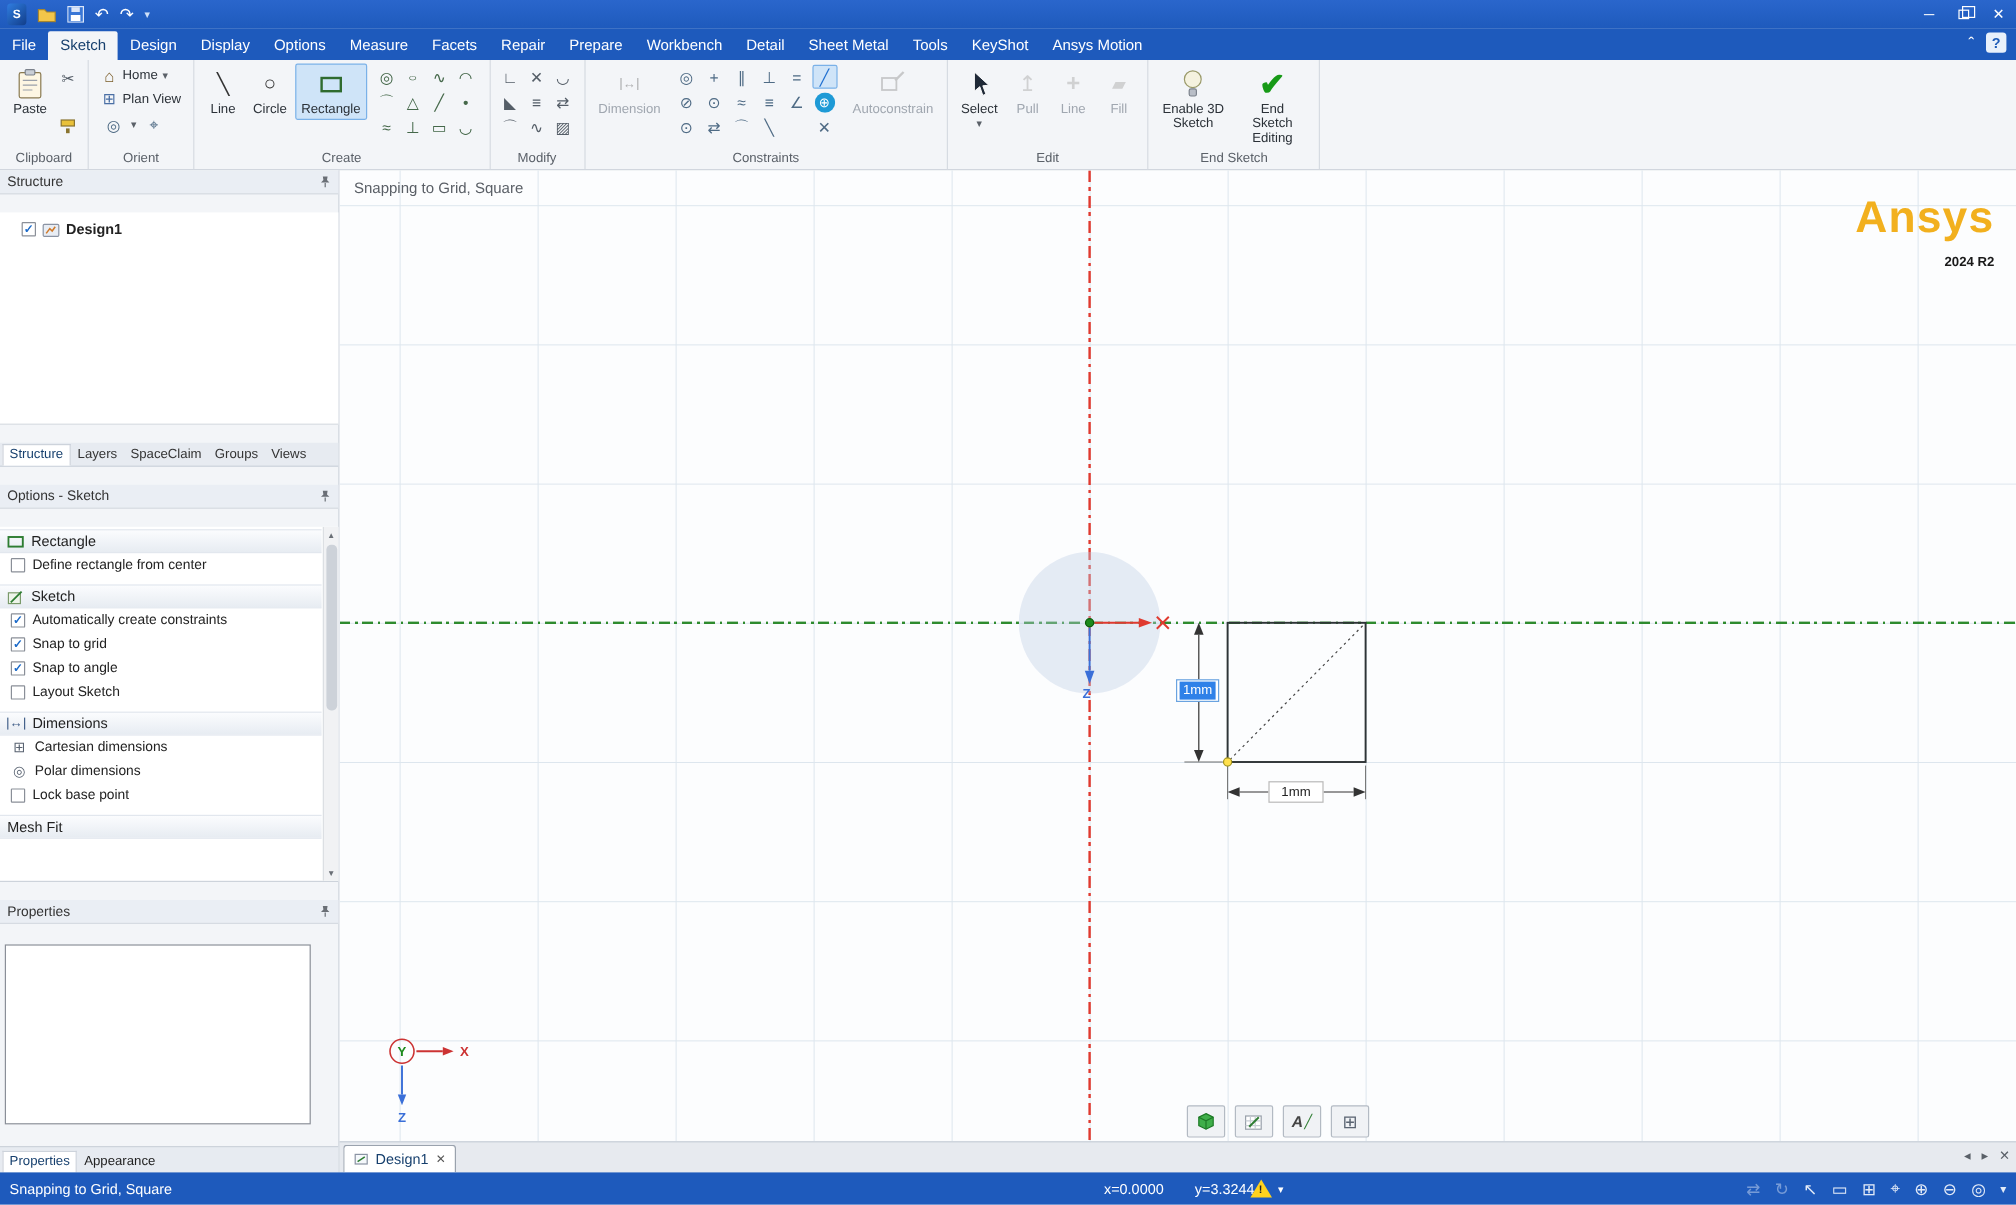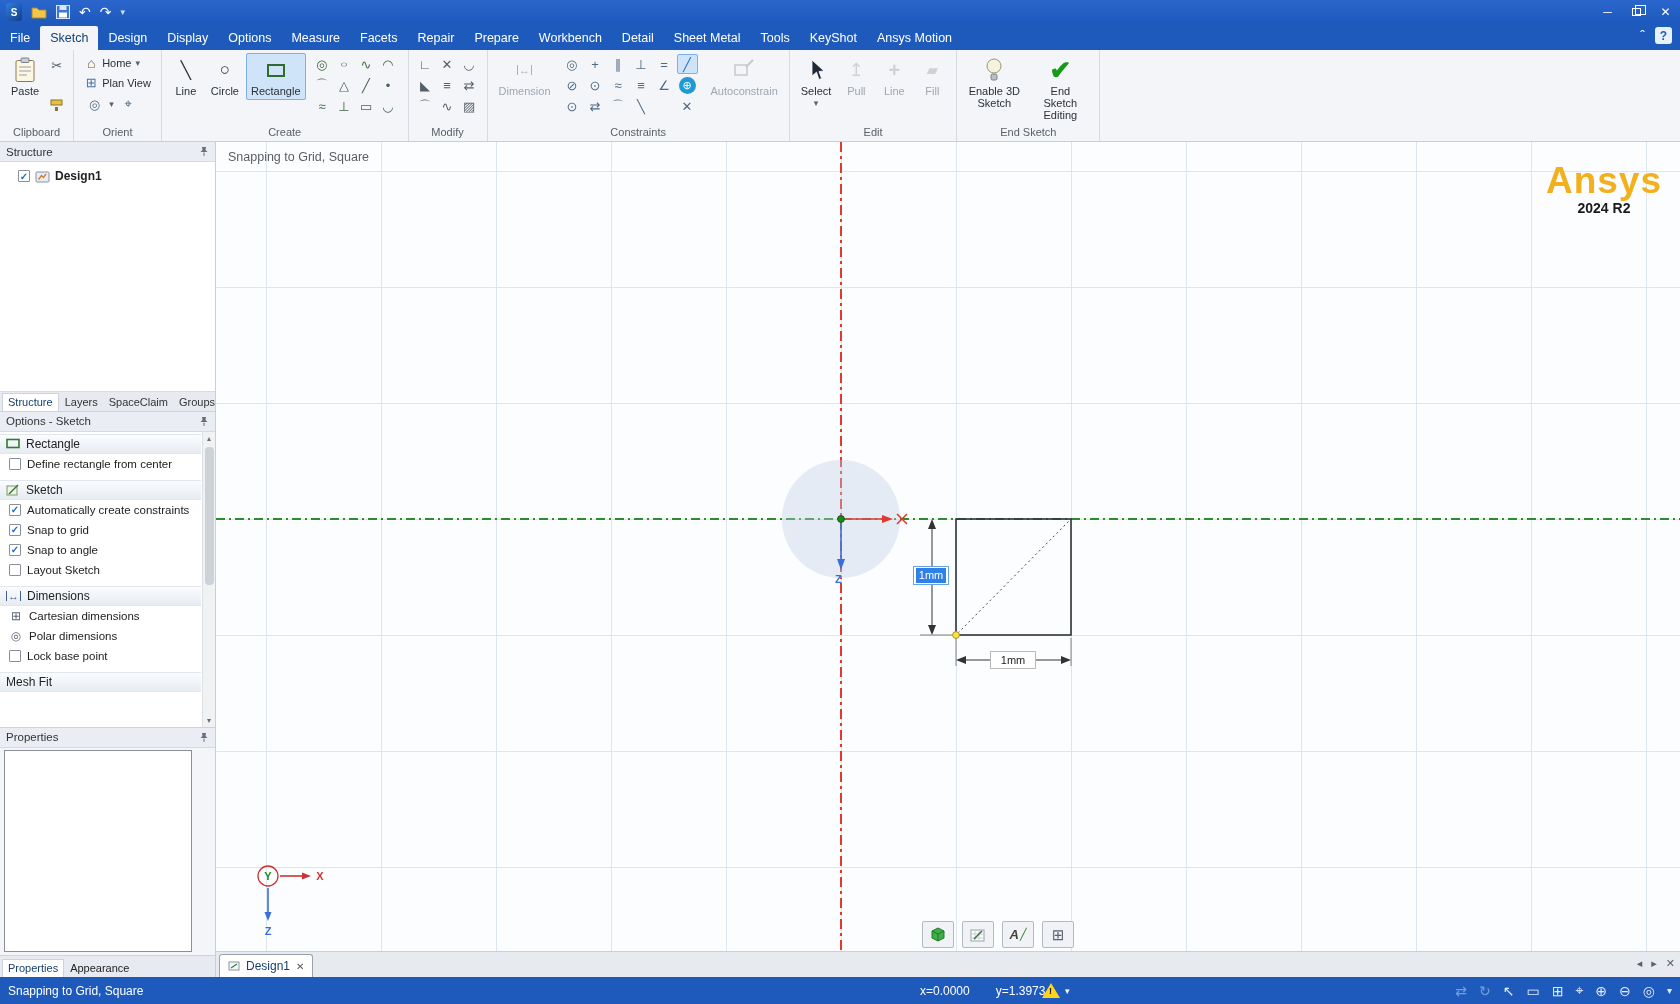--- a/index.html
+++ b/index.html
@@ -49,21 +49,21 @@
   .clip-col { display: flex; flex-direction: column; justify-content: space-between; height: 64px; padding: 2px 0; }
   .squash { display:inline-block; transform: scaleY(0.62); }
   .caret { font-size: 9px; color: #5a6068; }
   .ribbon-fill { flex: 1; }
   .green-check { color: #179a17; font-size: 26px; font-weight: bold; line-height: 1; }
 
   
   .content { flex: 1; display: flex; min-height: 0; }
 
   
-  .sidebar { width: 216px; flex: none; background: #f3f5f8; border-right: 1px solid #c9cfd8; display: flex; flex-direction: column; }
+  .sidebar { width: 283px; flex: none; background: #f3f5f8; border-right: 1px solid #c9cfd8; display: flex; flex-direction: column; gap: 15px; }
   .panel-header { height: 20px; background: #eaeef4; border-bottom: 1px solid #d6dbe2; display: flex; align-items: center; justify-content: space-between; padding: 0 6px; font-size: 11.5px; color: #333; flex: none; }
   .tree { background: #fff; flex: 1 1 auto; padding: 7px 4px; border-bottom: 1px solid #d6dbe2; min-height: 0; }
   .tree-item { display: flex; align-items: center; gap: 5px; padding-left: 14px; font-size: 12px; }
   .tree-item b { font-size: 12px; }
   .cb { width: 12px; height: 12px; border: 1px solid #8a8f98; background: #fff; display: inline-flex; align-items: center; justify-content: center; font-size: 10px; color: #1b6ac9; flex: none; border-radius: 1px; }
   .cb.checked::after { content: "✓"; font-weight: bold; }
   .ptabs { display: flex; align-items: flex-end; background: #e7ebf1; border-bottom: 1px solid #cdd3db; height: 20px; padding-left: 2px; gap: 1px; font-size: 11px; color: #333; flex: none; }
   .ptab { padding: 2px 5px 3px; }
   .ptab.active { background: #fff; border: 1px solid #cdd3db; border-bottom: none; color: #17406e; }
   .options { position: relative; background: #fff; height: 296px; border-bottom: 1px solid #cdd3db; padding: 2px 14px 0 0; overflow: hidden; flex: none; }
@@ -86,21 +86,21 @@
     background-size: 115px 116px; background-position: 50px 29px; }
   .vline { position: absolute; left: 624px; top: 0; bottom: 0; width: 2px;
     background: repeating-linear-gradient(to bottom, #e03a2f 0 10px, transparent 10px 14px, #e03a2f 14px 17px, transparent 17px 21px); }
   .hline { position: absolute; top: 376px; left: 0; right: 0; height: 2px;
     background: repeating-linear-gradient(to right, #2e8b2e 0 9px, transparent 9px 13px, #2e8b2e 13px 15px, transparent 15px 19px); }
   .snap-circle { position: absolute; left: 566px; top: 318px; width: 118px; height: 118px; border-radius: 50%; background: rgba(188,206,228,0.38); }
   .overlay { position: absolute; left: 0; top: 0; pointer-events: none; }
   .canvas-hint { position: absolute; left: 12px; top: 8px; font-size: 12.5px; color: #5a5f66; }
   .ansys-logo { position: absolute; right: 18px; top: 20px; text-align: right; }
   .ansys-brand { font-size: 37px; font-weight: bold; color: #f2b01e; letter-spacing: 1px; line-height: 1; }
-  .ansys-version { font-size: 14px; font-weight: bold; color: #1a1a1a; margin-top: 1px; text-align: center; }
+  .ansys-version { font-size: 11px; font-weight: bold; color: #1a1a1a; margin-top: 14px; }
   .dim-input { position: absolute; left: 697px; top: 424px; width: 36px; height: 19px; background: #fff; border: 1px solid #6aa3e0; display: flex; align-items: center; justify-content: center; font-size: 11px; }
   .dim-input .sel { background: #2f81e8; color: #fff; padding: 0 3px; line-height: 15px; }
   .dim-label { position: absolute; left: 774px; top: 509px; width: 46px; height: 18px; background: #fff; border: 1px solid #b9b9b9; font-size: 11px; color: #222; display: flex; align-items: center; justify-content: center; }
   .z-label { position: absolute; left: 619px; top: 431px; font-size: 11px; color: #3a6fd8; font-weight: bold; }
   .view-btns { position: absolute; left: 706px; top: 779px; display: flex; gap: 8px; }
   .view-btn { width: 32px; height: 27px; background: #f0f2f5; border: 1px solid #b3bac3; border-radius: 2px; display: flex; align-items: center; justify-content: center; gap: 1px; }
   .annot-a { font-style: italic; font-weight: bold; font-size: 13px; color: #444; }
   .annot-pencil { color: #2e7d32; font-size: 11px; }
   svg text { font-family: "Liberation Sans", sans-serif; }
 
@@ -601,21 +601,21 @@
           <span>✕</span>
         </div>
       </div>
     </div>
   </div>
 
   <div class="statusbar">
     <span class="sb-msg">Snapping to Grid, Square</span>
     <span class="sb-coords">
       <span>x=0.0000</span>
-      <span>y=1.3973</span>
+      <span>y=3.3244</span>
     </span>
     <span class="sb-warn">
       <span class="warn-tri">
           <span>!</span>
         </span>
       <span class="sm" style="font-size:9px">▾</span>
     </span>
     <span class="sb-icons">
       <span class="dim">⇄</span>
       <span class="dim">↻</span>

